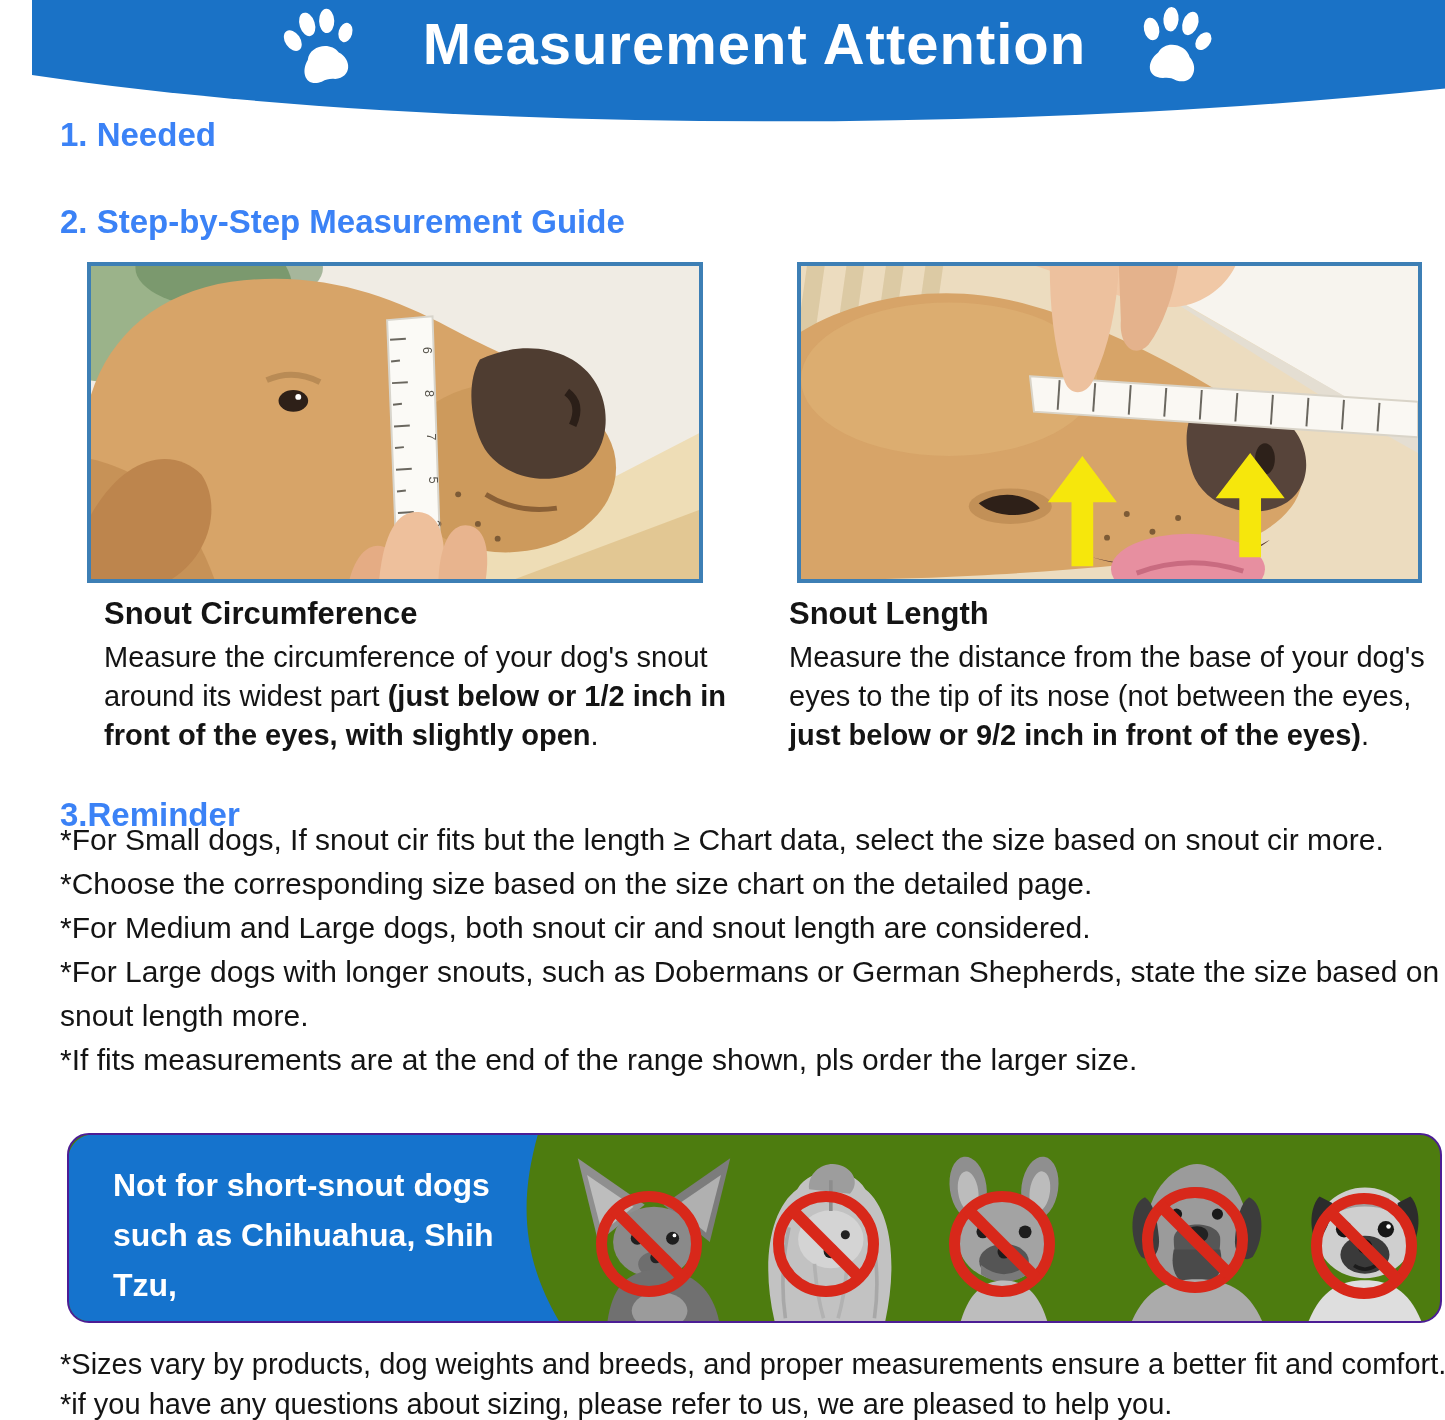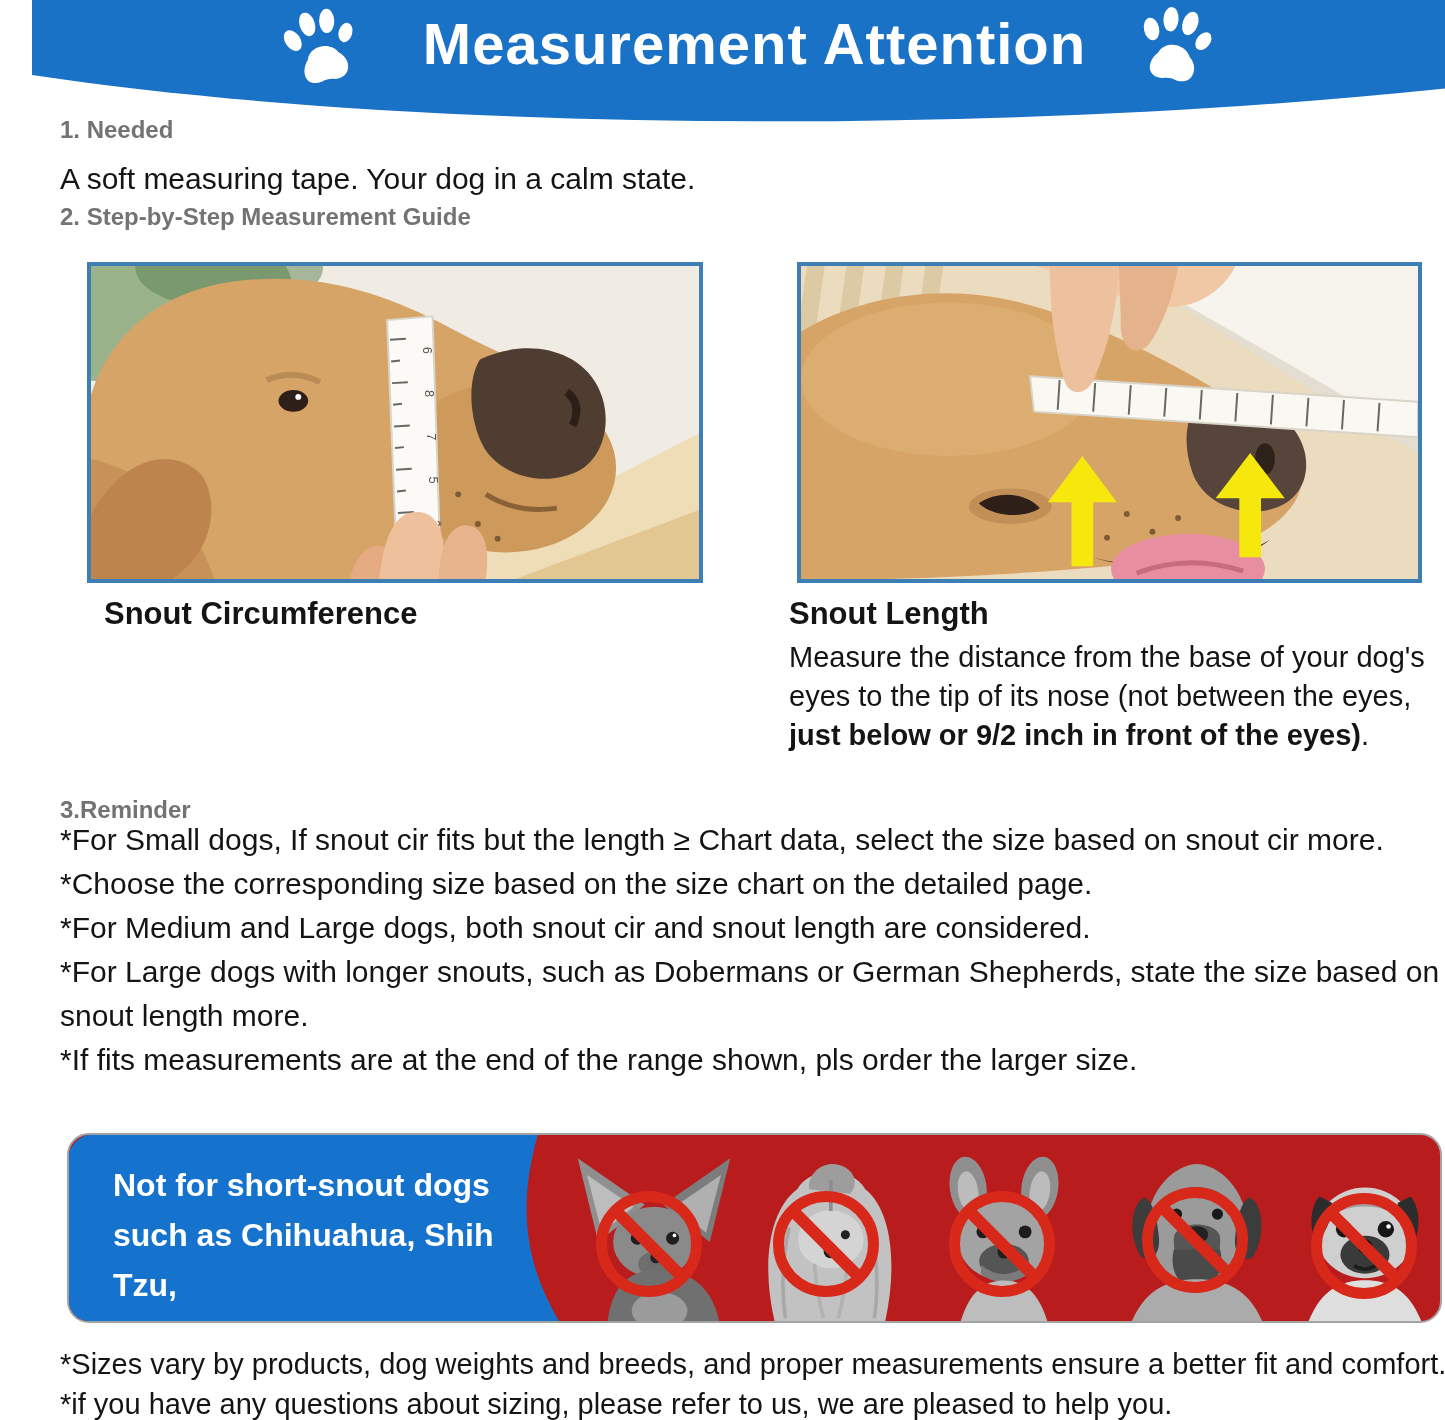--- a/index.html
+++ b/index.html
@@ -15,21 +15,21 @@
     font-size:58px; font-weight:bold; color:#fff; letter-spacing:1px;
   }
   .banner-sub {
     position:absolute; top:78px; left:0; width:1445px; text-align:center;
     font-size:31px; font-weight:bold; color:#fff;
   }
   .paw { position:absolute; width:80px; height:76px; }
   .paw-left  { top:10px; left:248px; transform:rotate(-12deg); }
   .paw-right { top:8px;  left:1102px; transform:rotate(10deg); }
   
-  .h-blue { position:absolute; font-size:24px; font-weight:bold; color:#737373; }
+  .h-blue { position:absolute; font-size:33px; font-weight:bold; color:#3b82f6; }
   .h-needed   { left:28px; top:116px; }
   .h-guide    { left:28px; top:203px; }
   .h-reminder { left:28px; top:796px; }
   .p-needed { position:absolute; left:28px; top:162px; font-size:30px; color:#141414; }
   
   .photo { position:absolute; top:262px; height:321px; border:4px solid #3d7fb5; background:#efe9df; }
   .photo-left  { left:55px;  width:616px; }
   .photo-right { left:765px; width:625px; }
   .photo svg { display:block; width:100%; height:100%; }
   
@@ -39,21 +39,21 @@
   .cap-body { position:absolute; top:638px; font-size:29px; line-height:39px; color:#141414; }
   .cap-body-left  { left:72px;  width:645px; }
   .cap-body-right { left:757px; width:660px; }
   .cap-body b { font-weight:bold; }
   
   .reminder { position:absolute; left:28px; top:818px; width:1398px; font-size:30px; line-height:44px; color:#141414; }
   .reminder p { margin:0; }
   
   .notice {
     position:absolute; left:35px; top:1133px; width:1375px; height:190px;
-    border:2px solid #a3a3a3; border-radius:22px; background:#b91c1c; overflow:hidden;
+    border:2px solid #4c1d95; border-radius:22px; background:#4d7c0f; overflow:hidden;
   }
   .notice-panel { position:absolute; left:-1px; top:-1px; width:560px; height:192px; }
   .notice-text {
     position:absolute; left:44px; top:25px; width:430px;
     font-size:32px; font-weight:bold; color:#fff; line-height:50px;
   }
   .dog { position:absolute; bottom:0; }
   .dog svg { display:block; width:100%; height:100%; }
   .dog-chihuahua { left:495px;  width:180px; height:172px; }
   .dog-shihtzu   { left:680px;  width:160px; height:168px; }
@@ -99,21 +99,20 @@
     <g fill="#ffffff">
       <ellipse cx="17" cy="33" rx="10" ry="15" transform="rotate(-22 17 33)"></ellipse>
       <ellipse cx="40" cy="16" rx="10" ry="16" transform="rotate(-6 40 16)"></ellipse>
       <ellipse cx="66" cy="17" rx="10" ry="16" transform="rotate(10 66 17)"></ellipse>
       <ellipse cx="87" cy="37" rx="9" ry="13" transform="rotate(28 87 37)"></ellipse>
       <path d="M31,62 C37,44 65,44 73,61 C88,73 83,97 61,94 C54,92 50,92 43,94 C21,97 18,76 31,62 Z"></path>
     </g>
   </svg>
 
   <div class="h-blue h-needed">1. Needed</div>
-  <div class="p-needed">A soft measuring tape. Your dog in a calm state.</div>
 
   <div class="h-blue h-guide">2. Step-by-Step Measurement Guide</div>
 
   <div class="photo photo-left">
     <svg viewBox="0 0 616 318" preserveAspectRatio="none">
       <rect width="616" height="318" fill="#f0ece4"></rect>
       <ellipse cx="45" cy="28" rx="160" ry="92" fill="#7fa06c" opacity="0.75"></ellipse>
       <ellipse cx="140" cy="2" rx="95" ry="42" fill="#5c7f52" opacity="0.5"></ellipse>
       <path d="M330,318 L616,170 L616,318 Z" fill="#eeddb6"></path>
       <path d="M430,318 L616,248 L616,318 Z" fill="#e2c793"></path>
@@ -219,20 +218,21 @@
       <path d="M322,0 L382,0 C377,30 367,60 352,80 C337,95 322,80 324,55 Z" fill="#e4b28c"></path>
 
       <g fill="#f6e70c">
         <path d="M274,305 L274,240 L250,240 L285,193 L320,240 L296,240 L296,305 Z"></path>
         <path d="M444,296 L444,236 L420,236 L455,190 L490,236 L466,236 L466,296 Z"></path>
       </g>
     </svg>
   </div>
 
   <div class="cap-title cap-title-left">Snout Circumference</div>
+  <div class="cap-body cap-body-left"><span>Measure the circumference of your dog's snout around its widest part </span><b>(just below or 1/2 inch in front of the eyes, with slightly open</b><span>.</span></div>
 
   <div class="cap-title cap-title-right">Snout Length</div>
   <div class="cap-body cap-body-right"><span>Measure the distance from the base of your dog's eyes to the tip of its nose (not between the eyes, </span><b>just below or 9/2 inch in front of the eyes)</b><span>.</span></div>
 
   <div class="h-blue h-reminder">3.Reminder</div>
   <div class="reminder">
     <p>*For Small dogs, If snout cir fits but the length ≥ Chart data, select the size based on snout cir more.</p>
     <p>*Choose the corresponding size based on the size chart on the detailed page.</p>
     <p>*For Medium and Large dogs, both snout cir and snout length are considered.</p>
     <p>*For Large dogs with longer snouts, such as Dobermans or German Shepherds, state the size based on snout length more.</p>

